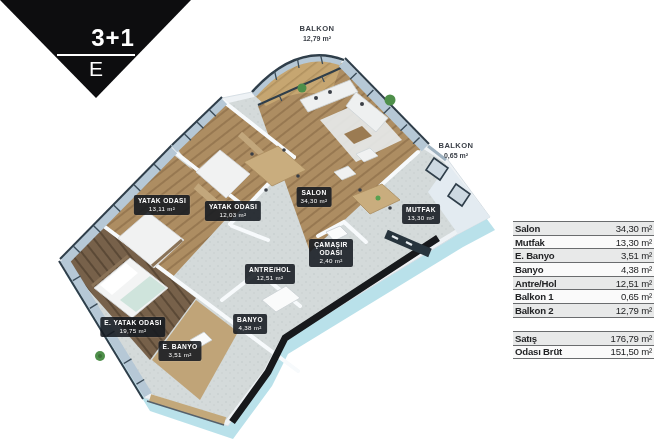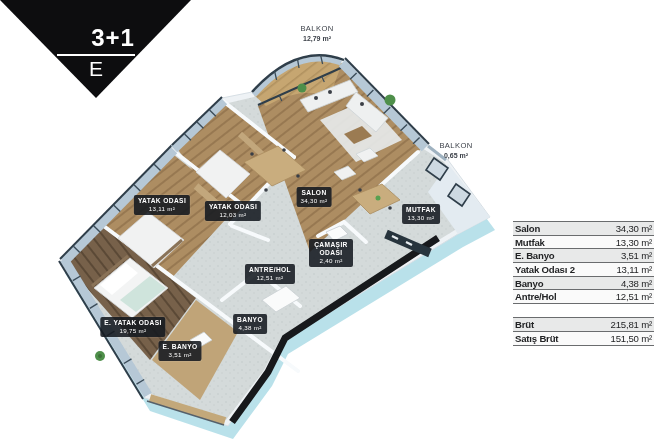--- a/index.html
+++ b/index.html
@@ -28,21 +28,21 @@
     padding:2px 4px 2px 4px;text-align:center;line-height:1.25;
     white-space:nowrap; box-shadow:0 0 0 .5px rgba(255,255,255,.15);
   }
   .chip .nm{display:block;font-size:6.6px;font-weight:700;letter-spacing:.4px;}
   .chip .ar{display:block;font-size:6.2px;font-weight:400;letter-spacing:.3px;}
   .chip.narrow{white-space:normal;width:36px;}
   .free-label{
     position:absolute;transform:translate(-50%,-50%);
     color:#3a3f47;text-align:center;line-height:1.3;white-space:nowrap;
   }
-  .free-label .nm{display:block;font-size:7.6px;font-weight:400;letter-spacing:.4px;}
+  .free-label .nm{display:block;font-size:7.6px;font-weight:700;letter-spacing:.4px;}
   .free-label .ar{display:block;font-size:7px;font-weight:600;}
   
   .area-table{
     position:absolute;left:513px;top:221px;width:141px;color:#232426;
   }
   .t-block{border-top:1.2px solid #6a6c6e;}
   .t-row{
     display:flex;align-items:center;justify-content:space-between;
     height:12.7px;border-bottom:1.2px solid #6a6c6e;padding:0 2px;
   }
@@ -292,36 +292,40 @@
     </div>
     <div class="t-row">
       <span class="t-lbl">Mutfak</span>
       <span class="t-val">13,30 m²</span>
     </div>
     <div class="t-row">
       <span class="t-lbl">E. Banyo</span>
       <span class="t-val">3,51 m²</span>
     </div>
     <div class="t-row">
-      <span class="t-lbl">Yatak Odası 2</span>
-      <span class="t-val">13,11 m²</span>
-    </div>
-    <div class="t-row">
       <span class="t-lbl">Banyo</span>
       <span class="t-val">4,38 m²</span>
     </div>
     <div class="t-row">
       <span class="t-lbl">Antre/Hol</span>
       <span class="t-val">12,51 m²</span>
     </div>
+    <div class="t-row">
+      <span class="t-lbl">Balkon 1</span>
+      <span class="t-val">0,65 m²</span>
+    </div>
+    <div class="t-row">
+      <span class="t-lbl">Balkon 2</span>
+      <span class="t-val">12,79 m²</span>
+    </div>
   </div>
   <div class="t-gap"></div>
   <div class="t-block">
     <div class="t-row">
-      <span class="t-lbl">Brüt</span>
-      <span class="t-val">215,81 m²</span>
-    </div>
-    <div class="t-row">
-      <span class="t-lbl">Satış Brüt</span>
+      <span class="t-lbl">Satış</span>
+      <span class="t-val">176,79 m²</span>
+    </div>
+    <div class="t-row">
+      <span class="t-lbl">Odası Brüt</span>
       <span class="t-val">151,50 m²</span>
     </div>
   </div>
 </div>
 
 </body></html>

